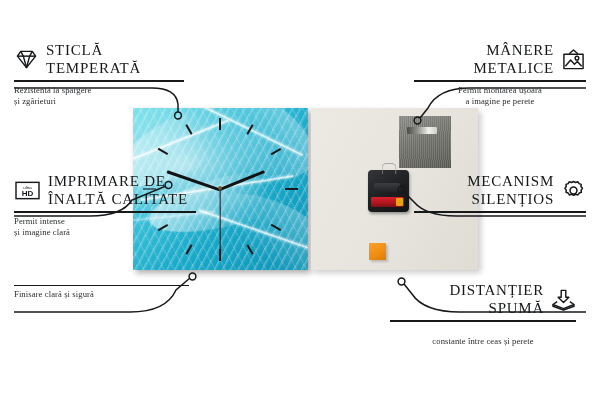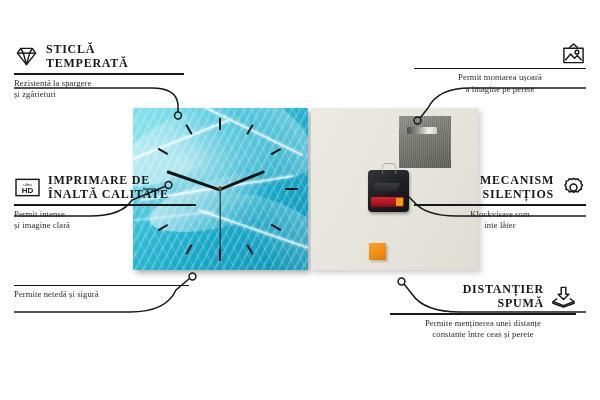--- a/index.html
+++ b/index.html
@@ -96,21 +96,21 @@
     box-shadow:2px 2px 2px rgba(0,0,0,.18);
   }
 
   
   .callout { position:absolute; }
   .callout .head { display:flex; align-items:center; gap:7px; }
   .callout.left .head { justify-content:flex-start; }
   .callout.right .head { justify-content:flex-end; }
   .callout .title {
     font-family:"Liberation Serif", serif;
-    font-weight:700; font-size:12px; letter-spacing:.75px;
+    font-weight:400; font-size:15px; letter-spacing:.75px;
     color:#16181a; line-height:1.18; text-transform:uppercase;
   }
   .callout.right .title { text-align:right; }
   .rule { height:1.4px; background:#16181a; margin:3px 0 3px; }
   .callout .desc {
     font-family:"Liberation Serif", serif;
     font-size:8.6px; color:#2a2c2e; line-height:1.3; letter-spacing:.1px;
   }
   .callout.right .desc { text-align:center; }
   .ico { flex:0 0 auto; width:25px; height:23px; display:block; }
@@ -236,26 +236,30 @@
     <div class="rule"></div>
     <div class="desc">
       <span>Permit intense</span><br>
       <span>și imagine clară</span>
     </div>
   </div>
 
   <div class="callout left" style="left:14px; top:282px; width:175px;">
     <div class="rule"></div>
     <div class="desc">
-      <span>Permite netedă și sigură</span>
+      <span>Finisare clară și sigură</span>
     </div>
   </div>
 
   <div class="callout right" style="right:14px; top:42px; width:172px;">
     <div class="head">
+      <span class="title">
+        <span>MÂNERE</span><br>
+        <span>METALICE</span>
+      </span>
       <span class="ico">
         <svg viewBox="0 0 26 24">
             <g fill="none" stroke="#16181a" stroke-width="1.5" stroke-linejoin="round">
           <path d="M8.5 6 L13 2 L17.5 6"></path>
           <rect x="3" y="6.5" width="20" height="15"></rect>
           <path d="M4.5 19 L10 12.5 L14 17 L17 14 L21.5 19"></path>
           <circle cx="16.6" cy="10.6" r="1.9"></circle>
             </g>
           </svg>
       </span>
@@ -276,42 +280,38 @@
       <span class="ico">
         <svg viewBox="0 0 26 24">
             <g fill="none" stroke="#16181a" stroke-width="1.6" stroke-linejoin="round">
           <path d="M13 2.6 l2.3 1.0 2.2 -0.7 1.3 1.9 2.2 0.8 -0.2 2.3 1.5 1.8 -1.3 1.9 0.2 2.3 -2.2 0.8 -1.3 1.9 -2.2 -0.7 -2.3 1.0 -2.3 -1.0 -2.2 0.7 -1.3 -1.9 -2.2 -0.8 0.2 -2.3 -1.3 -1.9 1.3 -1.8 -0.2 -2.3 2.2 -0.8 1.3 -1.9 2.2 0.7 Z"></path>
           <circle cx="13" cy="12" r="3.6"></circle>
             </g>
           </svg>
       </span>
     </div>
     <div class="rule"></div>
-    <div class="desc">
-      <span>Klockvisare som</span><br>
-      <span>inte låter</span>
-    </div>
   </div>
 
   <div class="callout right" style="right:24px; top:282px; width:186px;">
     <div class="head">
       <span class="title">
         <span>DISTANȚIER</span><br>
         <span>SPUMĂ</span>
       </span>
       <span class="ico">
         <svg viewBox="0 0 26 24">
             <g fill="none" stroke="#16181a" stroke-width="1.5" stroke-linejoin="round">
           <path d="M10.6 2.5 h4.8 v7.2 h3.2 L13 15.2 L7.4 9.7 h3.2 Z"></path>
           <path d="M6.4 14.2 L2 17.2 L13 21.5 L24 17.2 L19.6 14.2"></path>
           <path d="M2 17.2 L2 19.0 L13 23.0 L24 19.0 L24 17.2"></path>
             </g>
           </svg>
       </span>
     </div>
     <div class="rule"></div>
     <div class="desc">
-      <span>Permite menținerea unei distanțe</span><br>
+      <br>
       <span>constante între ceas și perete</span>
     </div>
   </div>
 
 </div>
 
 </body></html>

